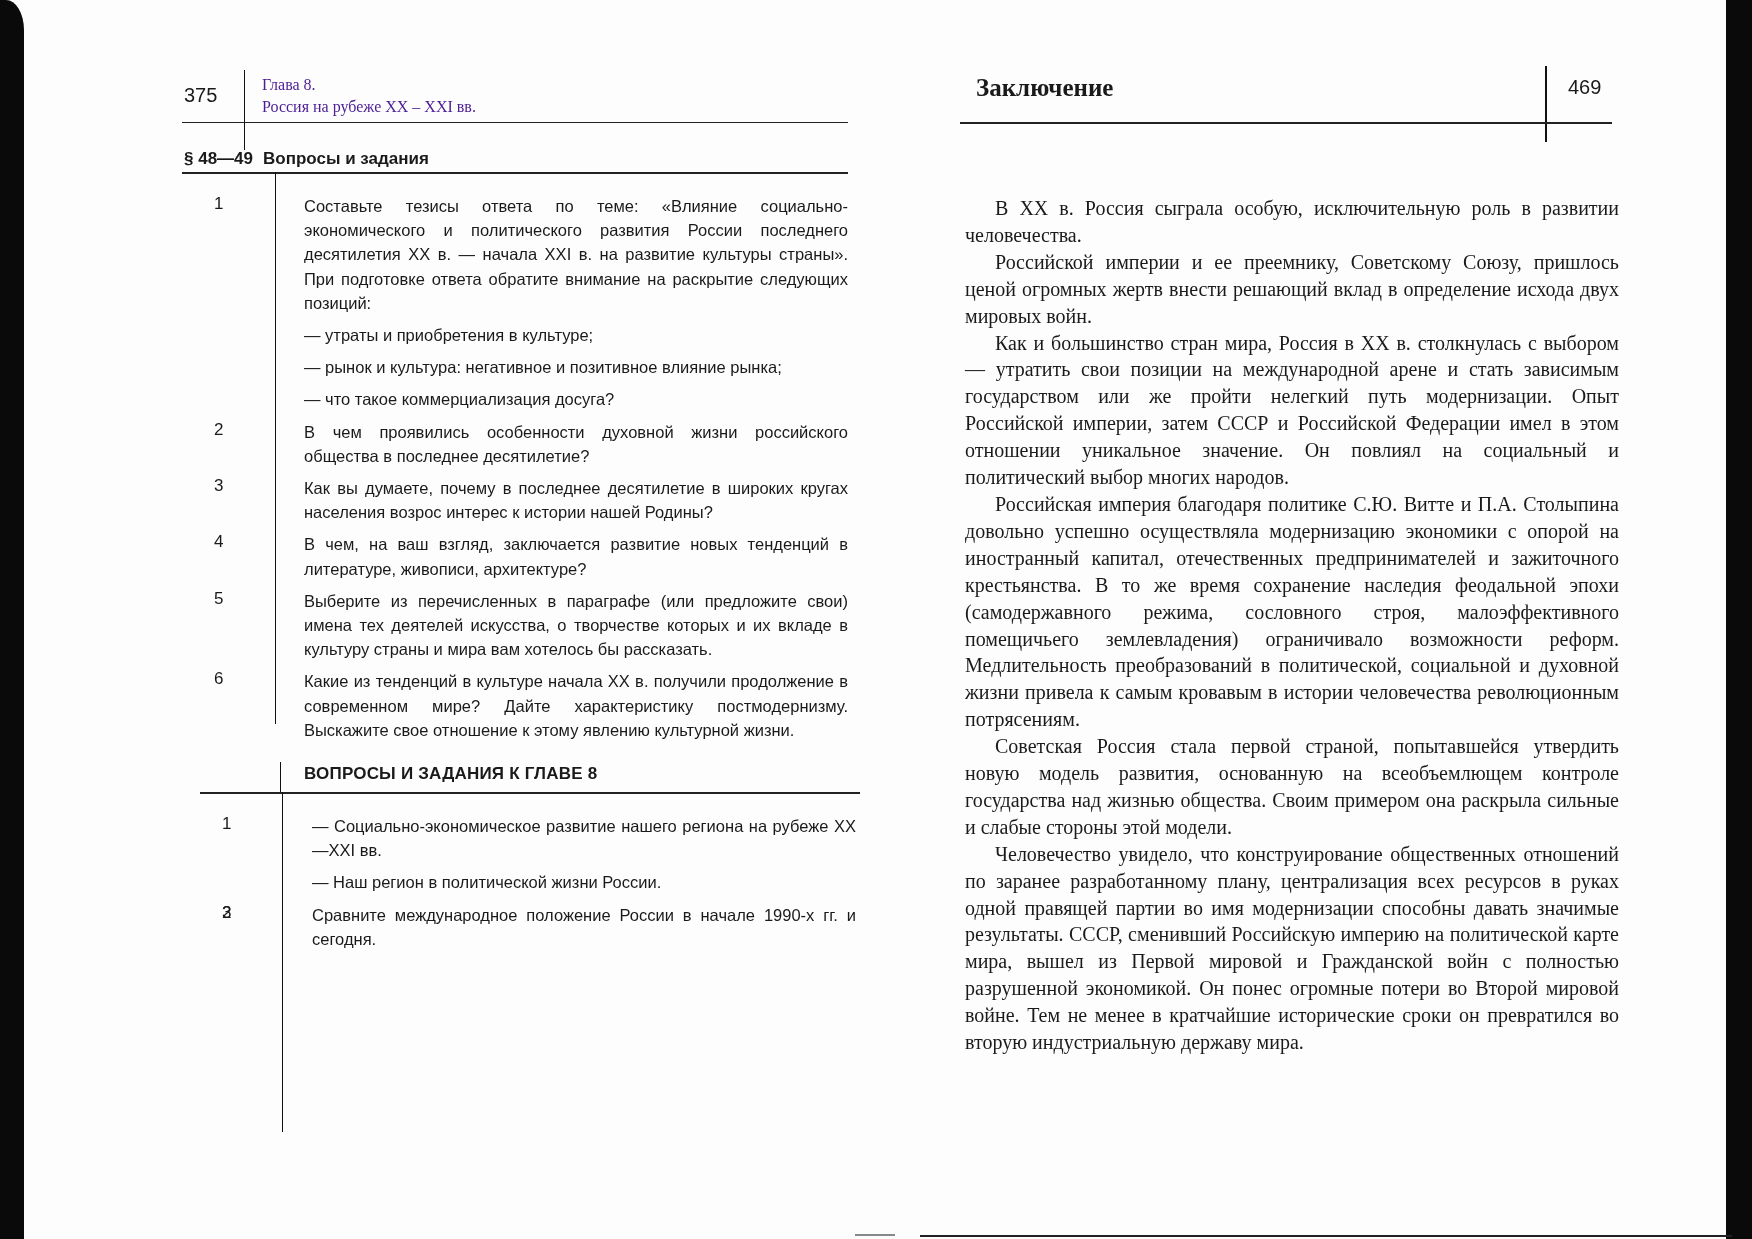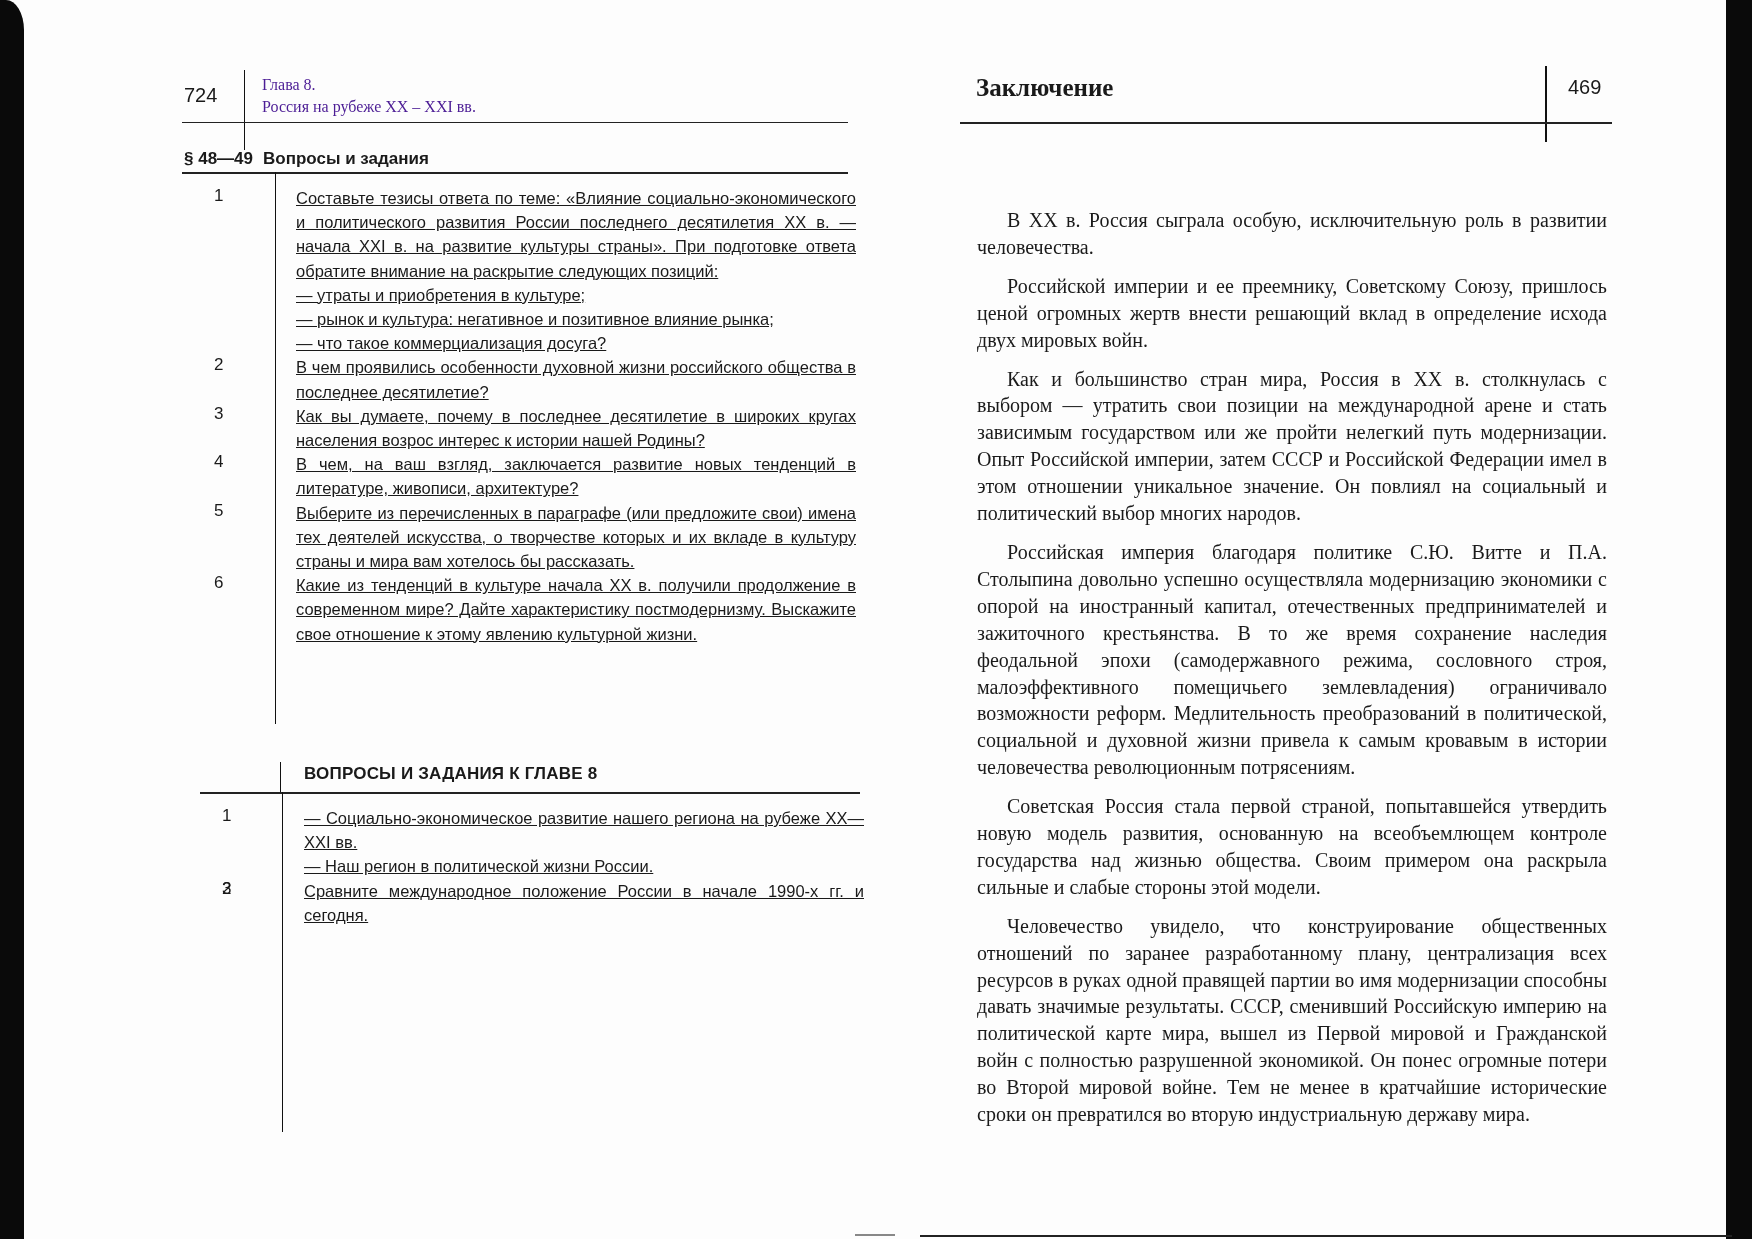--- a/index.html
+++ b/index.html
@@ -37,46 +37,46 @@
   .lp-hline1 { position: absolute; left: 158px; top: 122px; width: 666px; height: 1px; background: #222; }
   .lp-sec-title { position: absolute; left: 160px; top: 149px; font-size: 17px; font-weight: bold; }
   .lp-sec-title .num { margin-right: 10px; }
   .lp-hline2 { position: absolute; left: 158px; top: 172px; width: 666px; height: 1.5px; background: #222; }
   .lp-vline-1 { position: absolute; left: 251px; top: 172px; width: 1px; height: 552px; background: #111; }
 
   .q-list { position: absolute; left: 160px; width: 672px; }
   .q-item { position: relative; margin: 0; }
   .q-num { position: absolute; left: 30px; top: 0; font-size: 17px; width: 40px; }
   .q-body { margin-left: 112px; font-size: 16.5px; line-height: 24.2px; text-align: justify; }
-  .q-body p { margin: 0; text-decoration: underline; }
+  .q-body p { margin: 8px; }
   .q-sub { margin: 0; }
 
   .ch-title { position: absolute; left: 280px; top: 764px; font-size: 17px; font-weight: bold; letter-spacing: 0.2px; }
   .lp-vline-2top { position: absolute; left: 256px; top: 762px; width: 1px; height: 30px; background: #111; }
   .lp-hline3 { position: absolute; left: 176px; top: 792px; width: 660px; height: 1.5px; background: #222; }
   .lp-vline-2 { position: absolute; left: 258px; top: 792px; width: 1px; height: 340px; background: #111; }
 
   
   .rp-title { position: absolute; left: 72px; top: 74px; font-size: 25px; font-weight: bold; }
   .rp-hline { position: absolute; left: 56px; top: 122px; width: 652px; height: 1.5px; background: #222; }
   .rp-vline { position: absolute; left: 641px; top: 66px; width: 1.5px; height: 76px; background: #111; }
   .rp-num { position: absolute; left: 664px; top: 76px; font-size: 20px; }
   .rp-text { position: absolute; left: 61px; top: 195px; width: 654px; font-size: 20px; line-height: 26.9px; text-align: justify; }
-  .rp-text p { margin: 12px; text-indent: 30px; }
+  .rp-text p { margin: 0; text-indent: 30px; }
 </style>
 </head>
 <body>
 
 <div class="scan-left"></div>
 <div class="scan-right"></div>
 <div class="scan-bottom"></div>
 <div class="scan-bottom2"></div>
 
 <div class="page left-page">
-  <div class="lp-num sans">724</div>
+  <div class="lp-num sans">375</div>
   <div class="lp-vline-top"></div>
   <div class="lp-chapter serif">
     <div>Глава 8.</div>
     <div>Россия на рубеже XX – XXI вв.</div>
   </div>
   <div class="lp-hline1"></div>
 
   <div class="lp-sec-title sans">
     <span class="num">§ 48—49</span><span>Вопросы и задания</span>
   </div>

